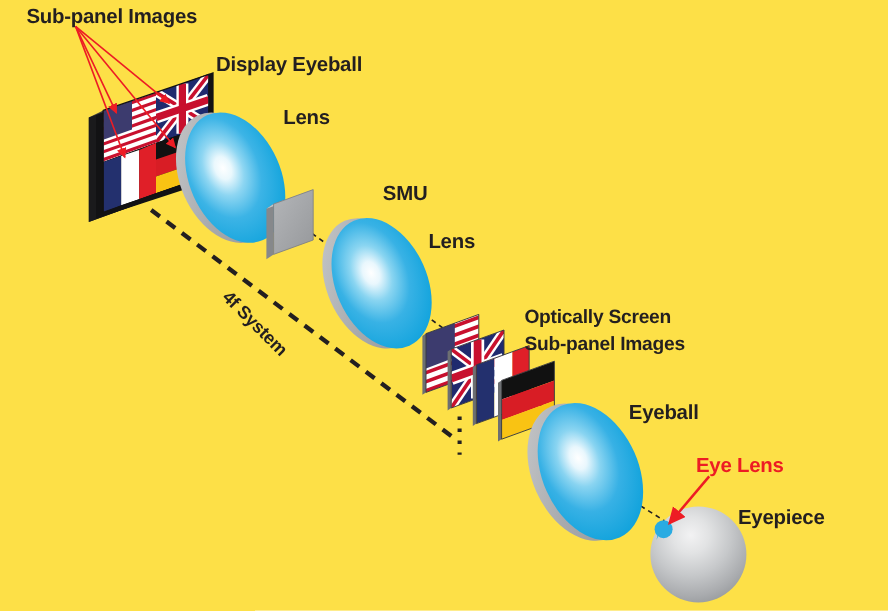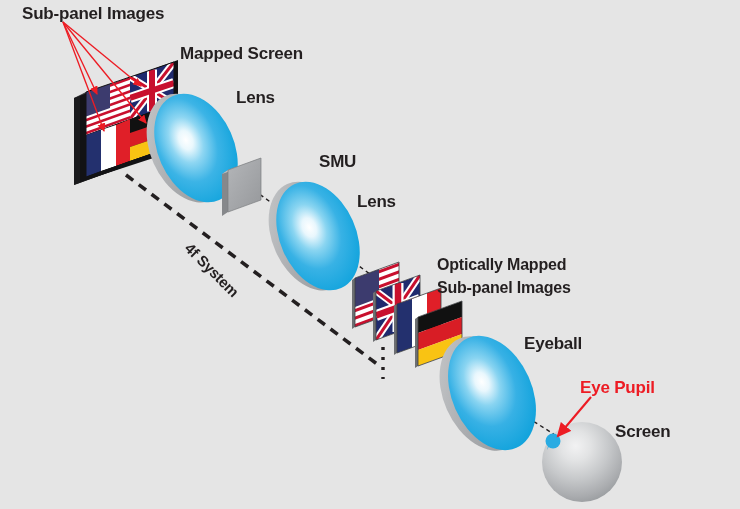--- a/index.html
+++ b/index.html
@@ -7,21 +7,21 @@
     padding: 0;
     background: #ffffff;
   }
   body {
     font-family: "Liberation Sans", sans-serif;
   }
   #stage {
     position: relative;
     width: 740px;
     height: 509px;
-    background: #e5e5e5;
+    background: #fde047;
     overflow: hidden;
   }
   #stage svg.layer {
     position: absolute;
     left: 0;
     top: 0;
     width: 740px;
     height: 509px;
   }
   .lbl {
@@ -299,32 +299,32 @@
     </g>
 
     <g>
       <line x1="591" y1="397" x2="558" y2="436" stroke="#ed1c24" stroke-width="2.1" marker-end="url(#redArrowBig)"></line>
     </g>
 
   </svg>
 
   <div class="lbl big" style="left:22px; top:4px;">Sub-panel Images</div>
 
-  <div class="lbl big" style="left:180px; top:44px;">Mapped Screen</div>
+  <div class="lbl big" style="left:180px; top:44px;">Display Eyeball</div>
 
   <div class="lbl big" style="left:236px; top:88px;">Lens</div>
 
   <div class="lbl big" style="left:275px; top:152px;margin-left:44px;">SMU</div>
 
   <div class="lbl big" style="left:357px; top:192px;">Lens</div>
 
   <div class="lbl rot" style="left:193px; top:240px; transform: rotate(45deg);">4f System</div>
 
-  <div class="lbl mid" style="left:437px; top:256px;">Optically Mapped</div>
+  <div class="lbl mid" style="left:437px; top:256px;">Optically Screen</div>
   <div class="lbl mid" style="left:437px; top:279px;">Sub-panel Images</div>
 
   <div class="lbl big" style="left:524px; top:334px;">Eyeball</div>
 
-  <div class="lbl big red" style="left:580px; top:378px;">Eye Pupil</div>
-
-  <div class="lbl big" style="left:615px; top:422px;">Screen</div>
+  <div class="lbl big red" style="left:580px; top:378px;">Eye Lens</div>
+
+  <div class="lbl big" style="left:615px; top:422px;">Eyepiece</div>
 
 </div>
 
 </body></html>

